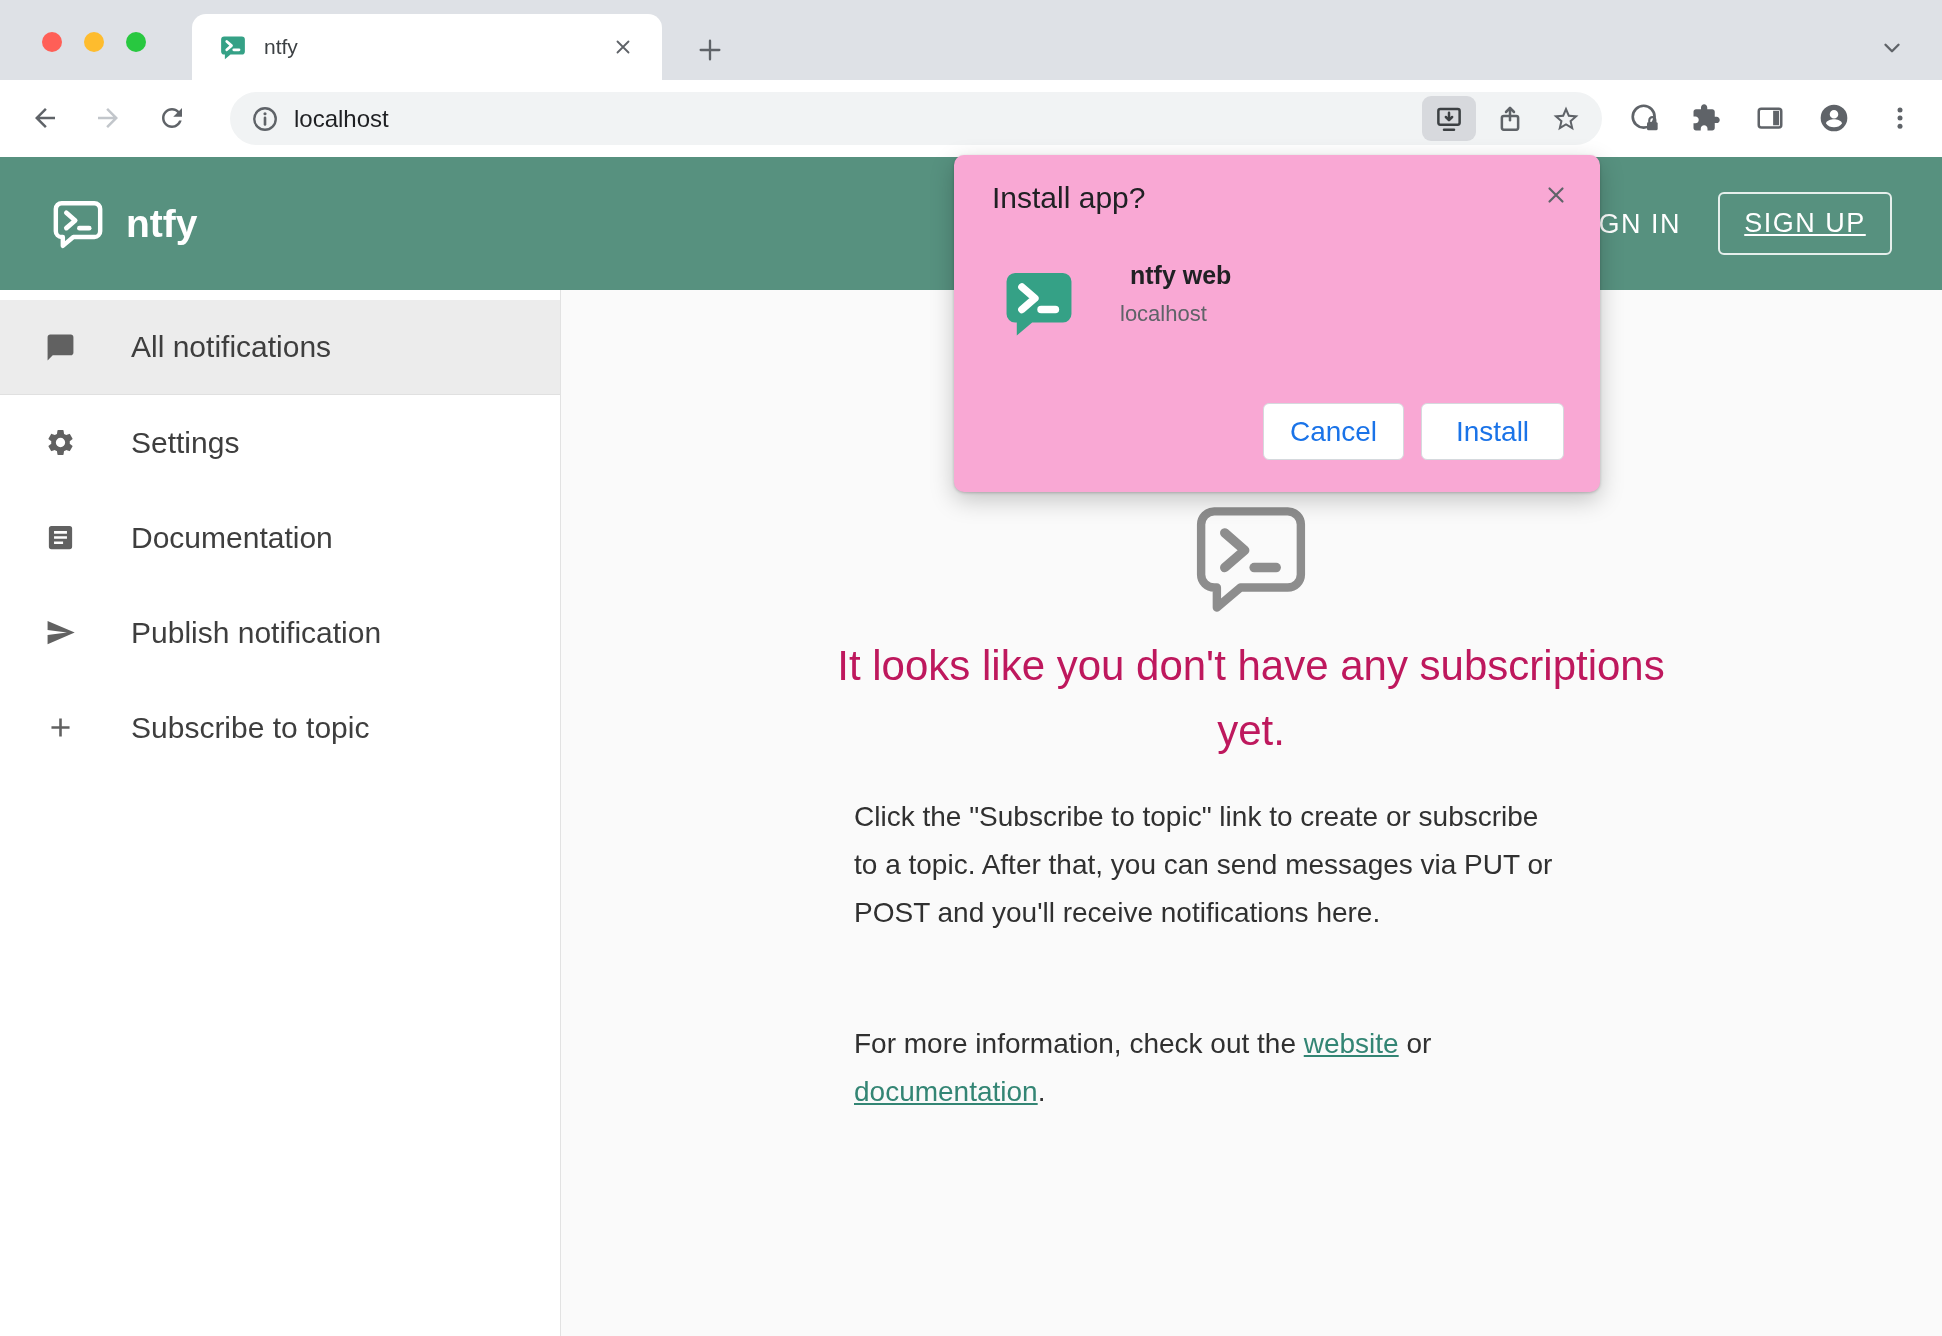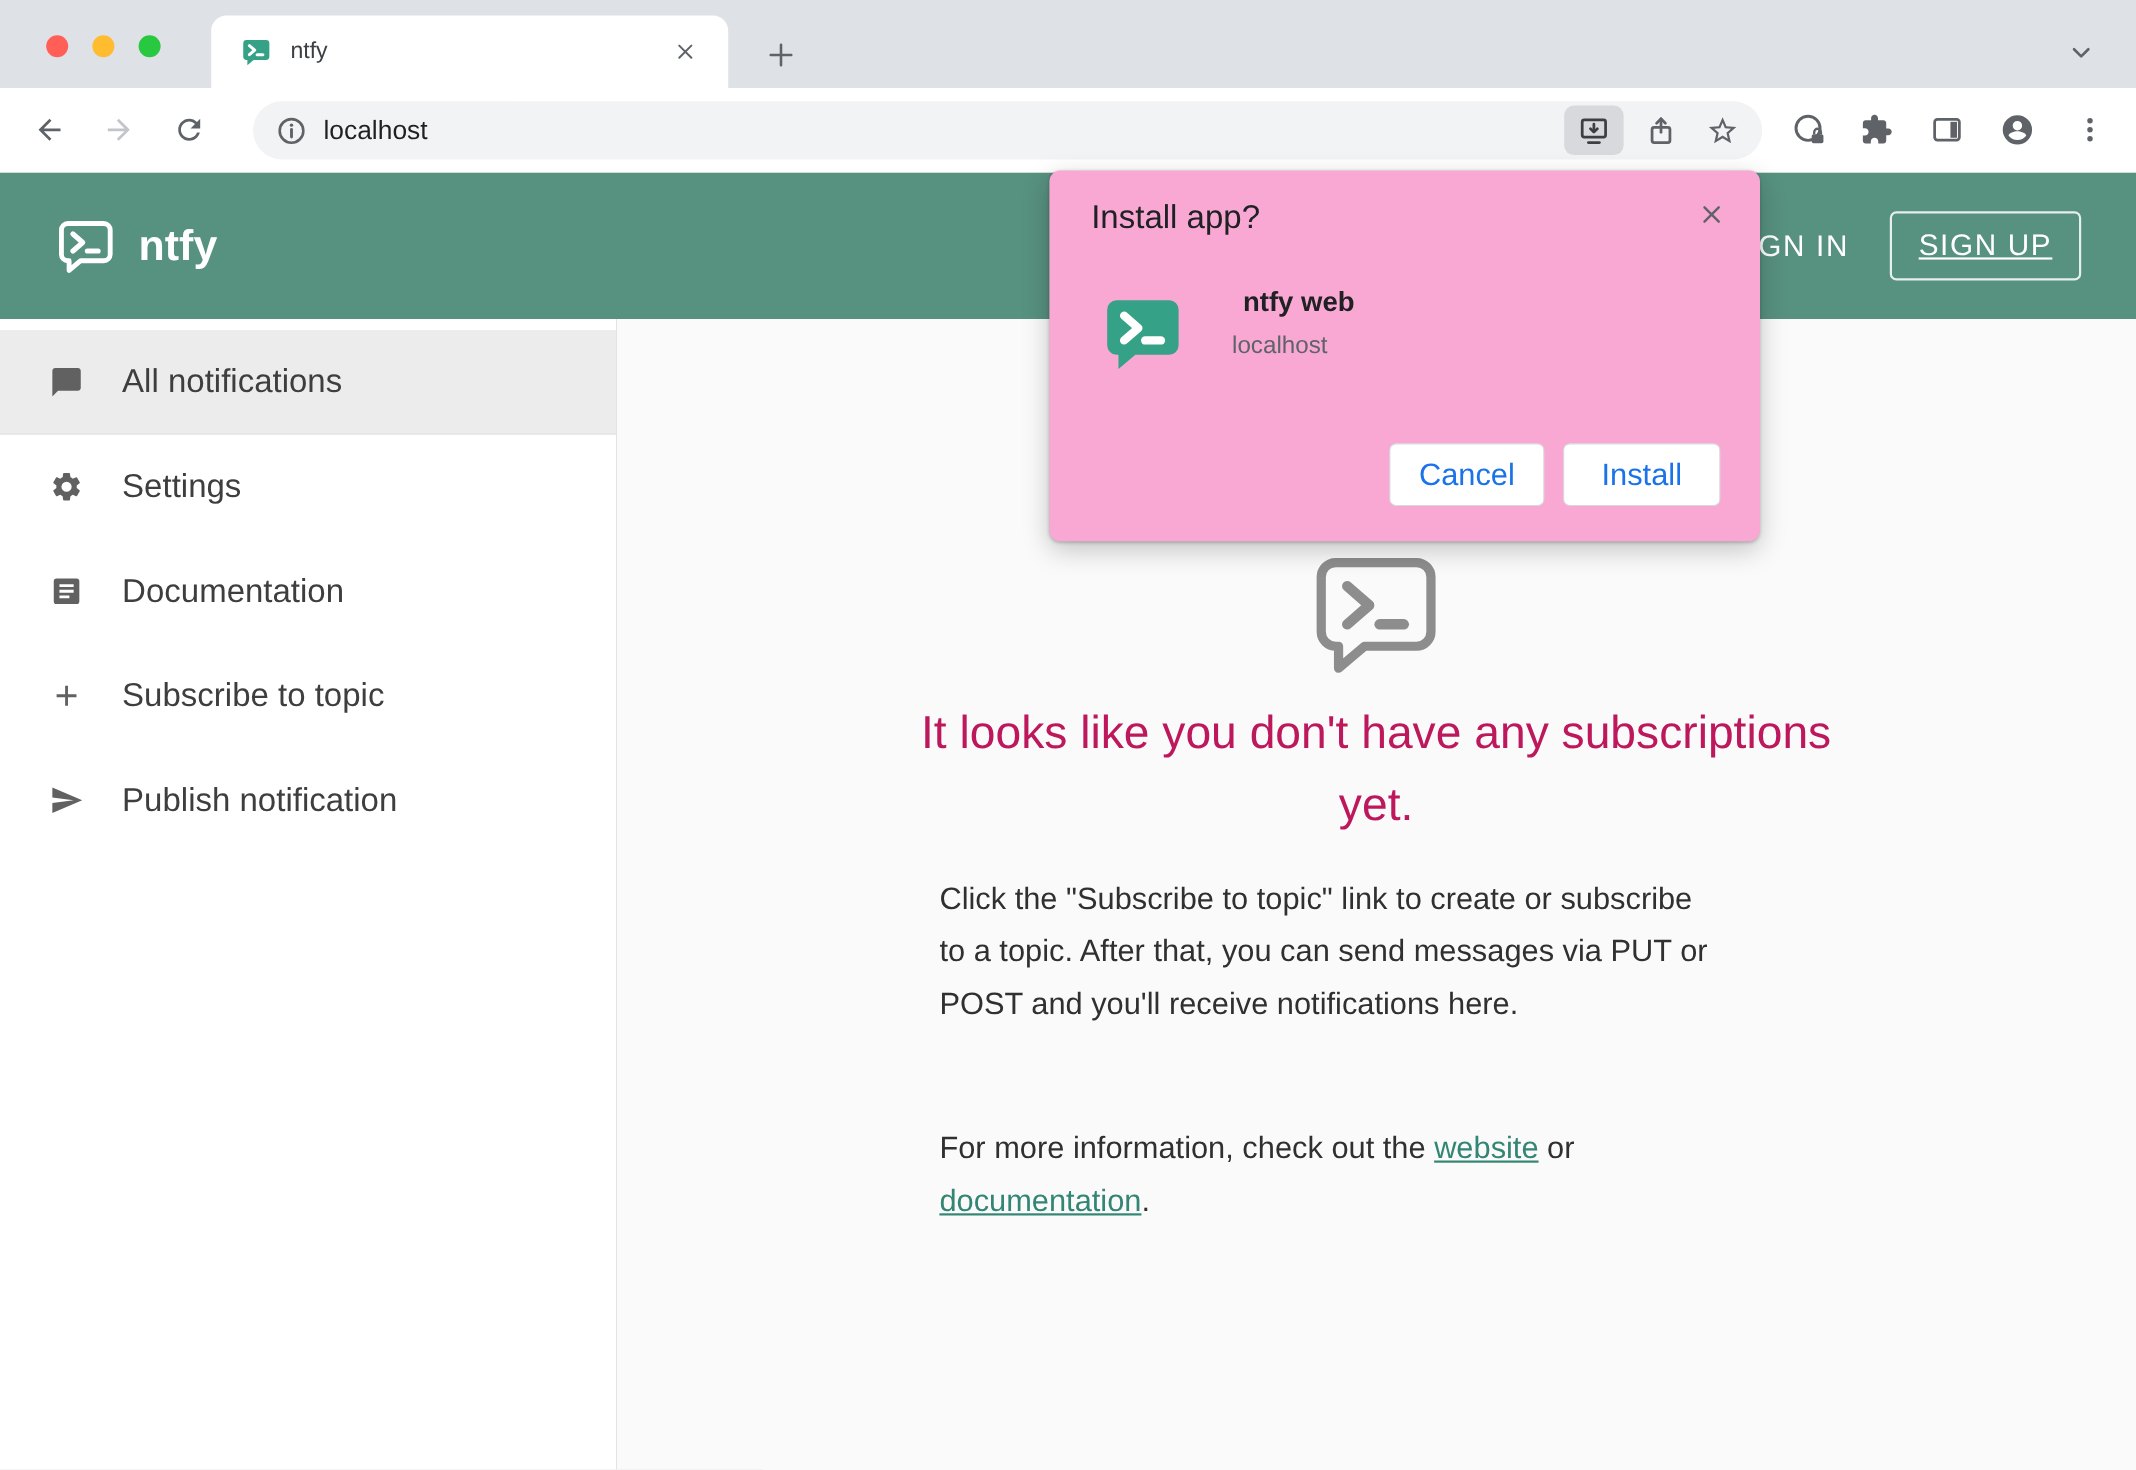--- a/index.html
+++ b/index.html
@@ -38,21 +38,21 @@
   .logo { position:absolute; left:50px; top:38px; width:56px; height:56px; color:#fff; }
   .brand { position:absolute; left:126px; top:50%; transform:translateY(-50%); color:#fff; font-size:39px; font-weight:700; }
   .sign-in { position:absolute; left:1570px; top:50%; transform:translateY(-50%); color:#fff; font-size:27px; font-weight:500; letter-spacing:1.5px; }
   .sign-up {
     position:absolute; left:1718px; top:35px; width:174px; height:63px; border:2px solid rgba(255,255,255,.85);
     border-radius:6px; display:flex; align-items:center; justify-content:center; color:#fff;
     font-size:27px; font-weight:500; letter-spacing:1.5px; background:transparent; font-family:inherit;text-decoration:underline;
   }
   
   .sidebar { position:absolute; left:0; top:290px; width:561px; bottom:0; background:#fff; border-right:1px solid #e2e2e2; padding-top:10px; }
-  .side-item { height:95px; display:flex; align-items:center; padding-left:45px; gap:35px; font-size:30px; color:#3e3e3e; }
+  .side-item { height:95px; display:flex; align-items:center; padding-left:45px; gap:55px; font-size:30px; color:#3e3e3e; }
   .side-item.selected { background:#ececec; border-bottom:1px solid #e0e0e0; }
   .side-ic { width:31px; height:31px; color:#616161; flex:0 0 auto; }
   
   .main { position:absolute; left:561px; top:290px; right:0; bottom:0; background:#fafafa; }
   .empty-icon { position:absolute; left:627px; top:203px; width:126px; height:126px; color:#8d8d8d; }
   .empty-title { position:absolute; left:250px; top:343px; width:880px; text-align:center; font-size:42px; line-height:65px; font-weight:400; color:#be185d; }
   .para { position:absolute; left:293px; width:700px; font-size:28px; line-height:48px; color:#303030; }
   .para.p1 { top:503px; }
   .para.p2 { top:730px; }
   .para a, .para .link { color:var(--link,#338574); text-decoration:underline; cursor:pointer; }
@@ -229,32 +229,32 @@
       <span class="side-ic">
         <svg viewBox="0 0 24 24" width="31" height="31">
             <path d="M19 3H5a2 2 0 0 0-2 2v14a2 2 0 0 0 2 2h14a2 2 0 0 0 2-2V5a2 2 0 0 0-2-2zm-5 14H7v-2h7v2zm3-4H7v-2h10v2zm0-4H7V7h10v2z" fill="currentColor"></path>
           </svg>
       </span>
       <span>Documentation</span>
     </div>
     <div class="side-item">
       <span class="side-ic">
         <svg viewBox="0 0 24 24" width="31" height="31">
+            <path d="M2.01 21 23 12 2.01 3 2 10l15 2-15 2z" fill="currentColor"></path>
+          </svg>
+      </span>
+      <span>Publish notification</span>
+    </div>
+    <div class="side-item">
+      <span class="side-ic">
+        <svg viewBox="0 0 24 24" width="31" height="31">
             <path d="M19 13h-6v6h-2v-6H5v-2h6V5h2v6h6v2z" fill="currentColor"></path>
           </svg>
       </span>
       <span>Subscribe to topic</span>
-    </div>
-    <div class="side-item">
-      <span class="side-ic">
-        <svg viewBox="0 0 24 24" width="31" height="31">
-            <path d="M2.01 21 23 12 2.01 3 2 10l15 2-15 2z" fill="currentColor"></path>
-          </svg>
-      </span>
-      <span>Publish notification</span>
     </div>
   </nav>
 
   <main class="main">
     <span class="empty-icon">
       <svg viewBox="0 0 24 24" width="126" height="126">
         <path d="M5 3.5 H19 A2.5 2.5 0 0 1 21.5 6 V15.5 A2.5 2.5 0 0 1 19 18 H10 L5.5 21.8 V18 H5 A2.5 2.5 0 0 1 2.5 15.5 V6 A2.5 2.5 0 0 1 5 3.5 Z" fill="none" stroke="currentColor" stroke-width="1.6" stroke-linejoin="round"></path>
         <path d="M7 7.6 L10.8 10.9 L7 14.2" fill="none" stroke="currentColor" stroke-width="1.8" stroke-linecap="round" stroke-linejoin="round"></path>
         <path d="M12.6 14.2 H16.8" fill="none" stroke="currentColor" stroke-width="1.8" stroke-linecap="round"></path>
       </svg>

